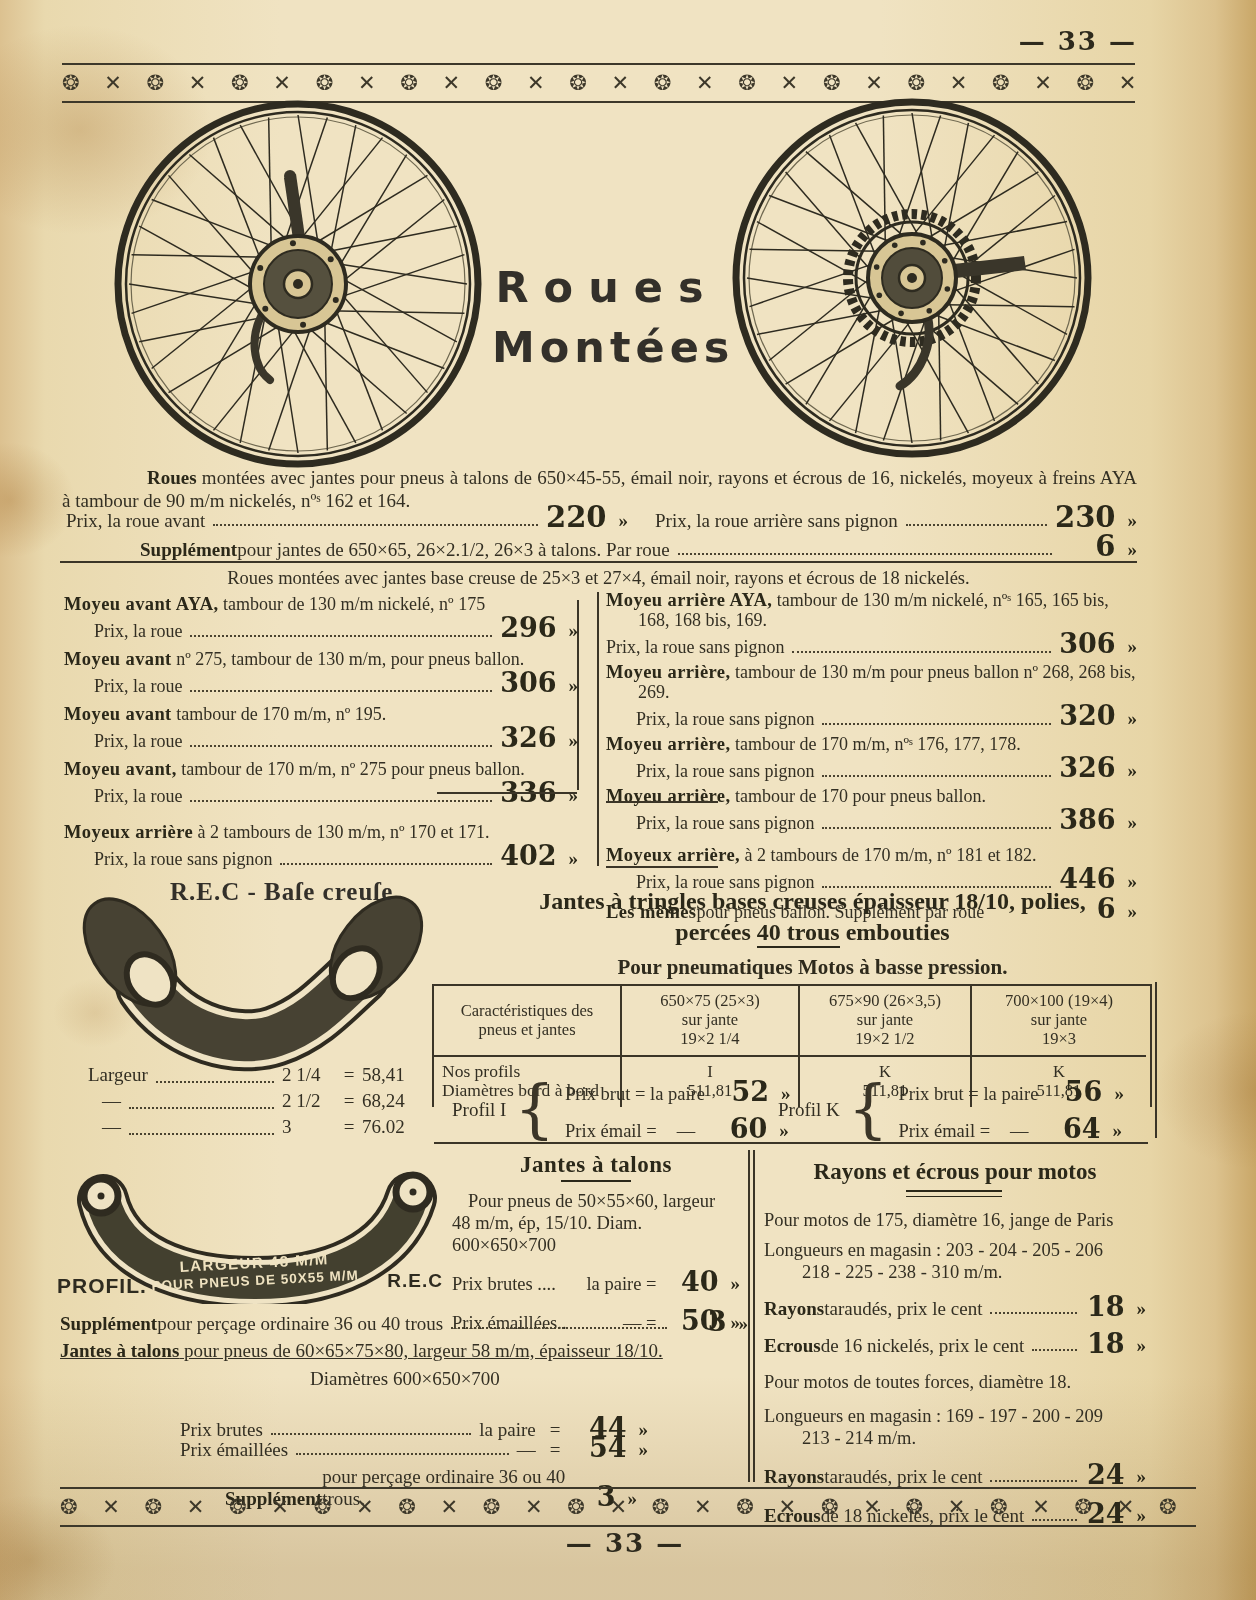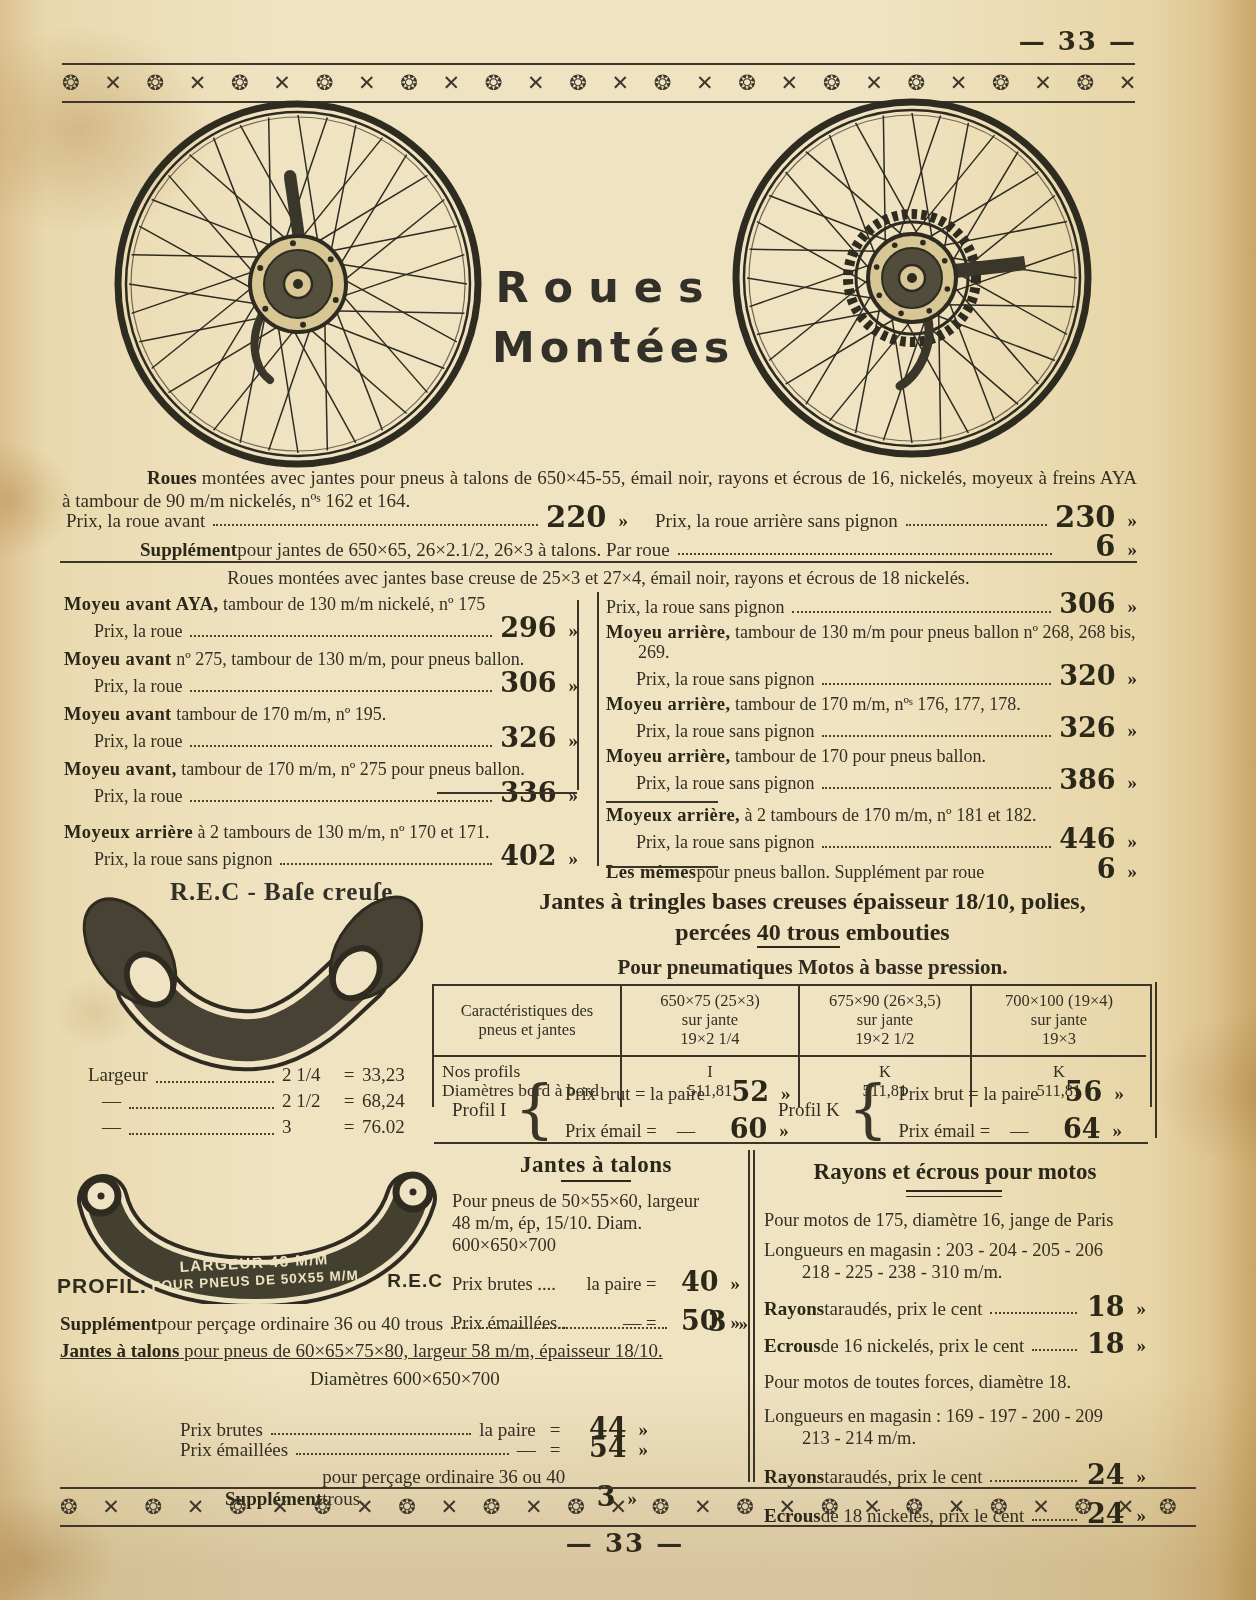--- a/index.html
+++ b/index.html
@@ -265,20 +265,21 @@
           <span>Prix, la roue sans pignon</span>
           <span class="dots"></span>
           <span class="midprice">402</span>
           <span class="cur">»</span>
         </div>
     </div>
   </div>
 
   <div class="abs" style="left:606px;top:590px;width:531px;">
     <div class="citem" style="margin-bottom:5px;">
+      <div class="desc"><b class="lead">Moyeu arrière AYA,</b><span> tambour de 130 m/m nickelé, nºˢ 165, 165 bis, 168, 168 bis, 169.</span></div>
       <div class="pline" style="padding-left:0;">
           <span>Prix, la roue sans pignon</span>
           <span class="dots"></span>
           <span class="midprice">306</span>
           <span class="cur">»</span>
         </div>
     </div>
     <div class="citem" style="margin-bottom:5px;">
       <div class="desc"><b class="lead">Moyeu arrière,</b><span> tambour de 130 m/m pour pneus ballon nº 268, 268 bis, 269.</span></div>
       <div class="pline">
@@ -348,21 +349,21 @@
     </svg>
     <div class="abs figcap" style="left:112px;top:4px;">R.E.C - Baſe creuſe</div>
   </div>
 
   <div class="abs" style="left:88px;top:1062px;width:336px;">
     <div class="larg-row">
       <span>Largeur</span>
         <span class="dots"></span>
       <span class="larg-size">2 1/4</span>
         <span class="larg-eq">=</span>
-        <span class="larg-val">33,23</span>
+        <span class="larg-val">58,41</span>
     </div>
     <div class="larg-row">
       <span style="padding-left:14px;">—</span>
         <span class="dots"></span>
       <span class="larg-size">2 1/2</span>
         <span class="larg-eq">=</span>
         <span class="larg-val">68,24</span>
     </div>
     <div class="larg-row">
       <span style="padding-left:14px;">—</span>
@@ -471,21 +472,21 @@
         <text x="200" y="133" font-size="13.5" letter-spacing="1">POUR PNEUS DE 50X55 M/M</text>
       </g>
     </svg>
     <div class="abs profil-label" style="left:2px;top:122px;">PROFIL.</div>
     <div class="abs rec-label" style="right:4px;top:118px;">R.E.C</div>
   </div>
 
   <div class="abs" style="left:452px;top:1152px;width:288px;">
     <div class="talons-head">Jantes à talons</div>
     <div class="short-ul" style="width:70px;"></div>
-    <div class="body18" style="margin-top:8px;">Pour pneus de 50×55×60, largeur</div>
+    <div class="body18" style="margin-top:8px;margin-left:16px;">Pour pneus de 50×55×60, largeur</div>
     <div class="body18">48 m/m, ép, 15/10. Diam. 600×650×700</div>
     <div class="flexline" style="margin-top:12px;">
       <span class="body18">Prix brutes ....</span>
         <span class="sp"></span>
       <span class="body18">la paire =</span>
       <span class="midprice" style="margin-left:10px;">40</span>
         <span class="cur">»</span>
     </div>
     <div class="flexline" style="margin-top:12px;">
       <span class="body18">Prix émaillées..</span>

